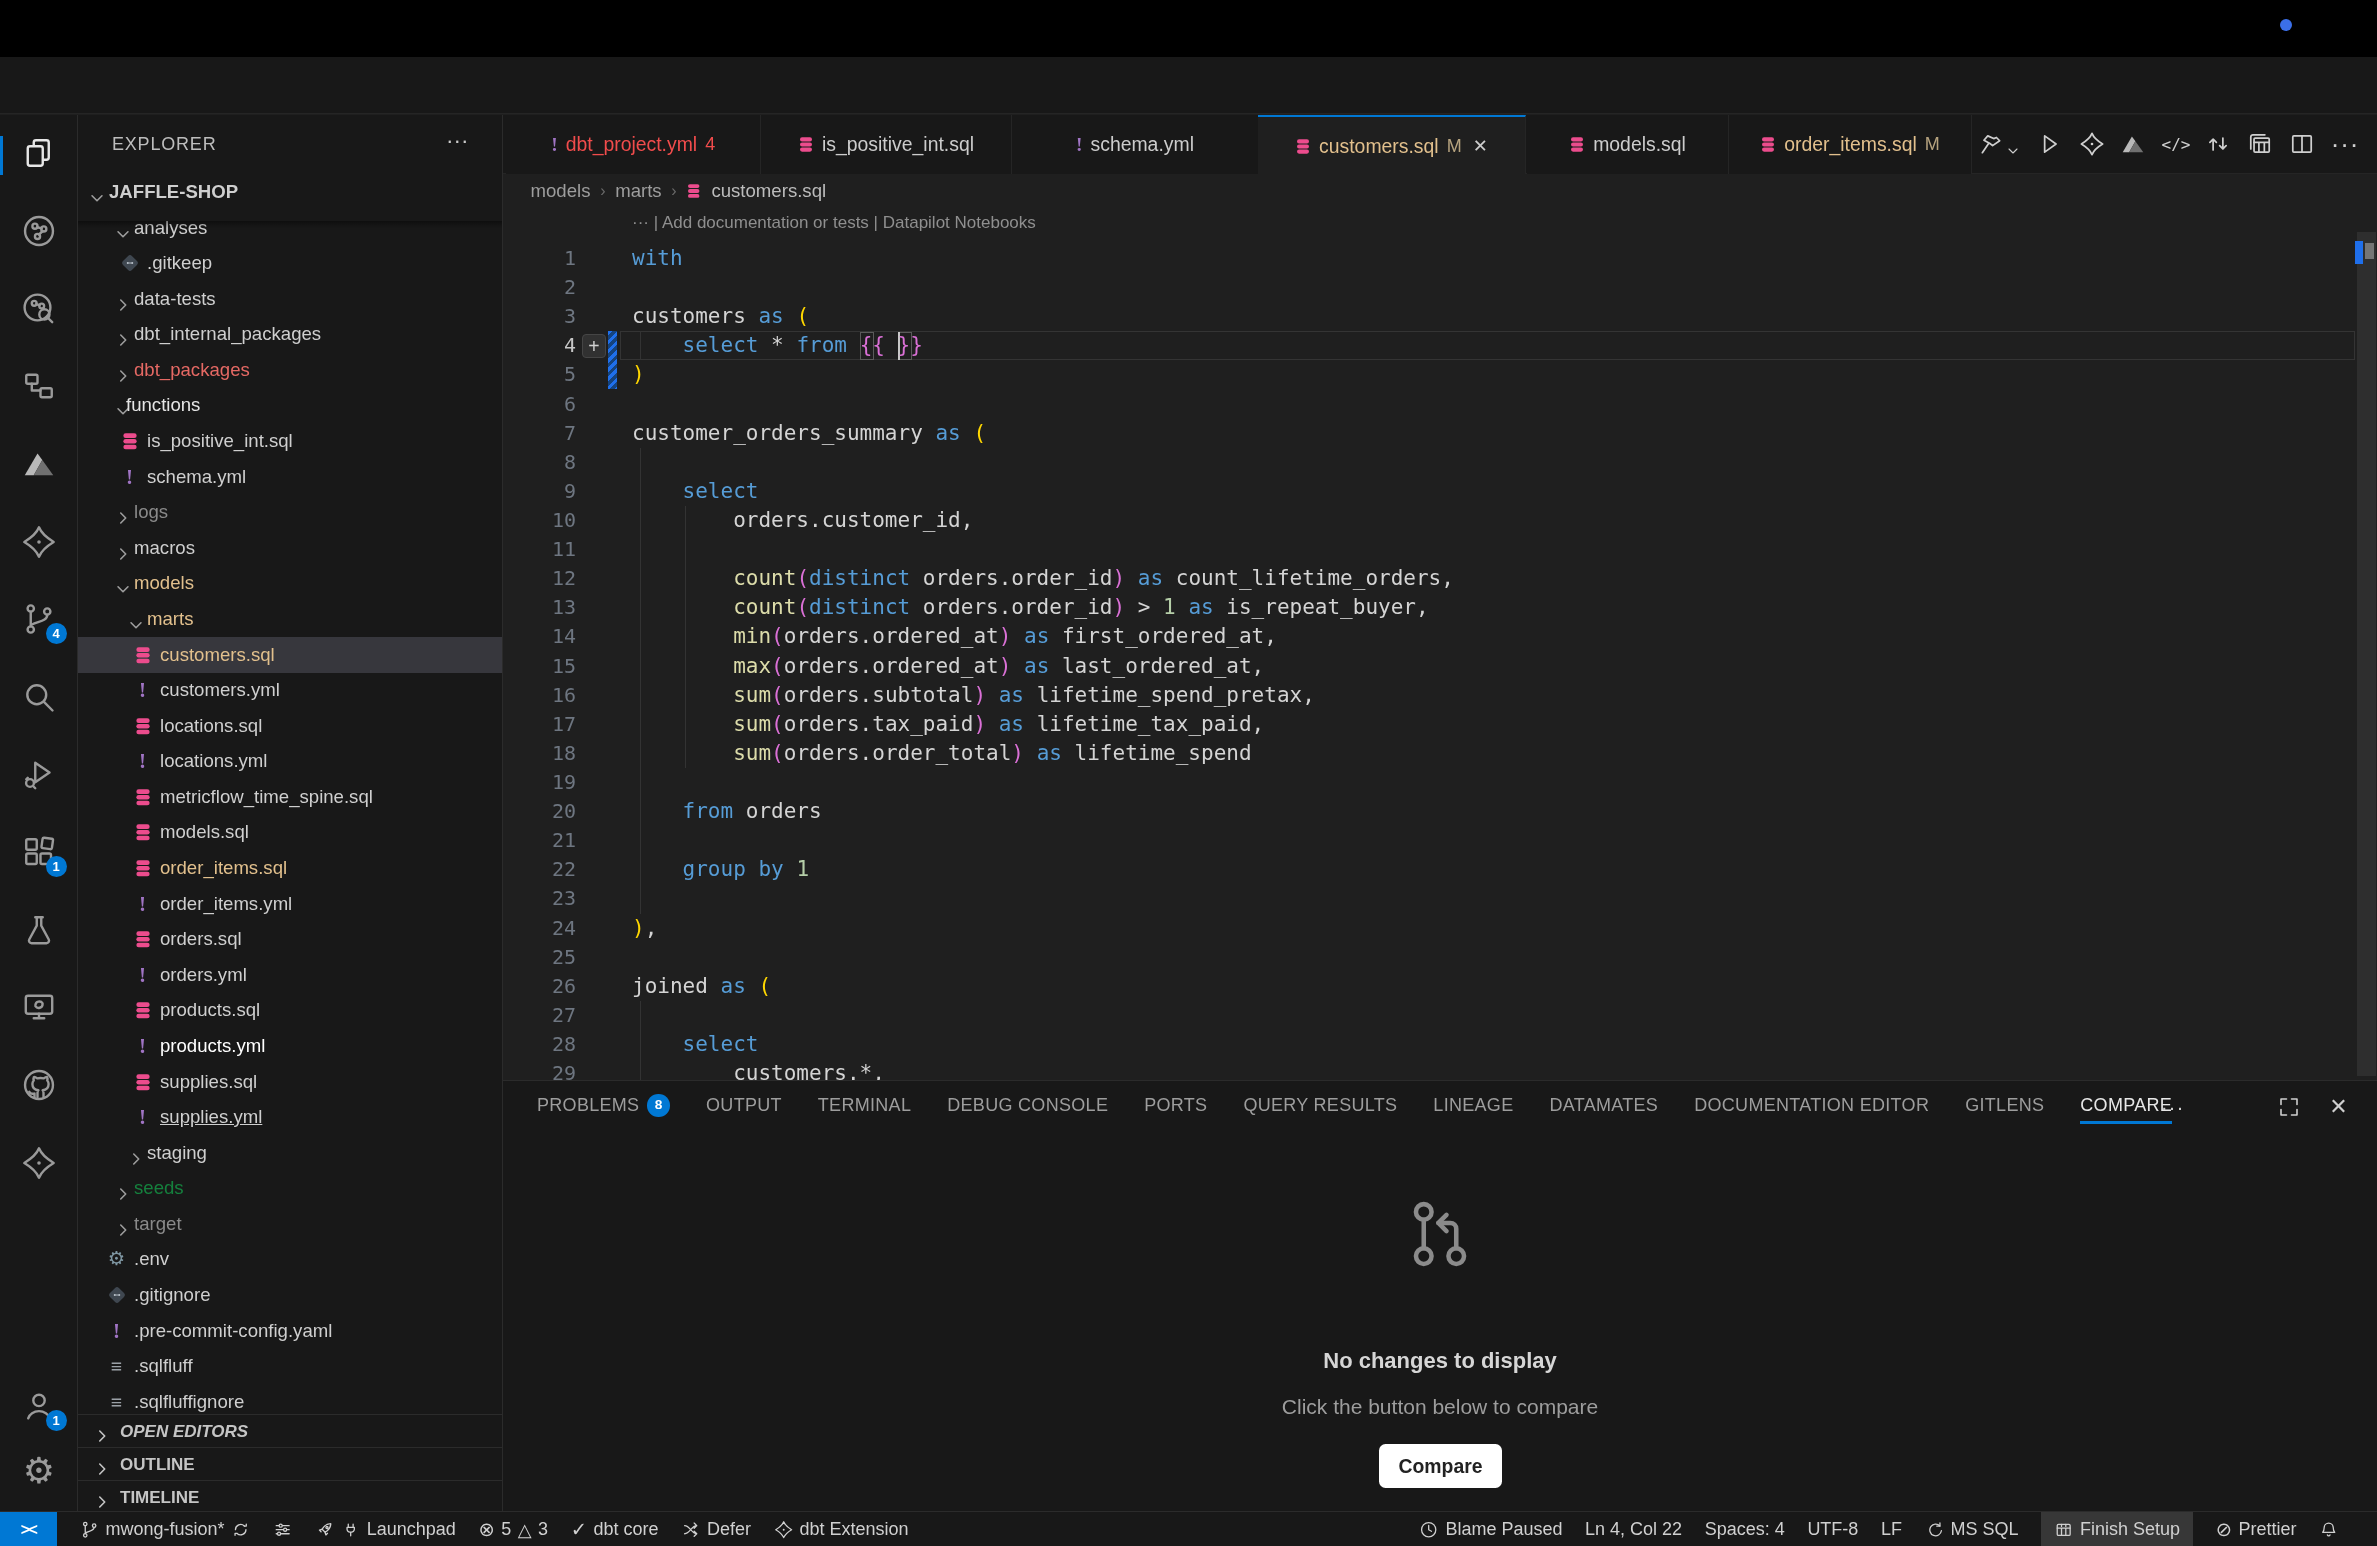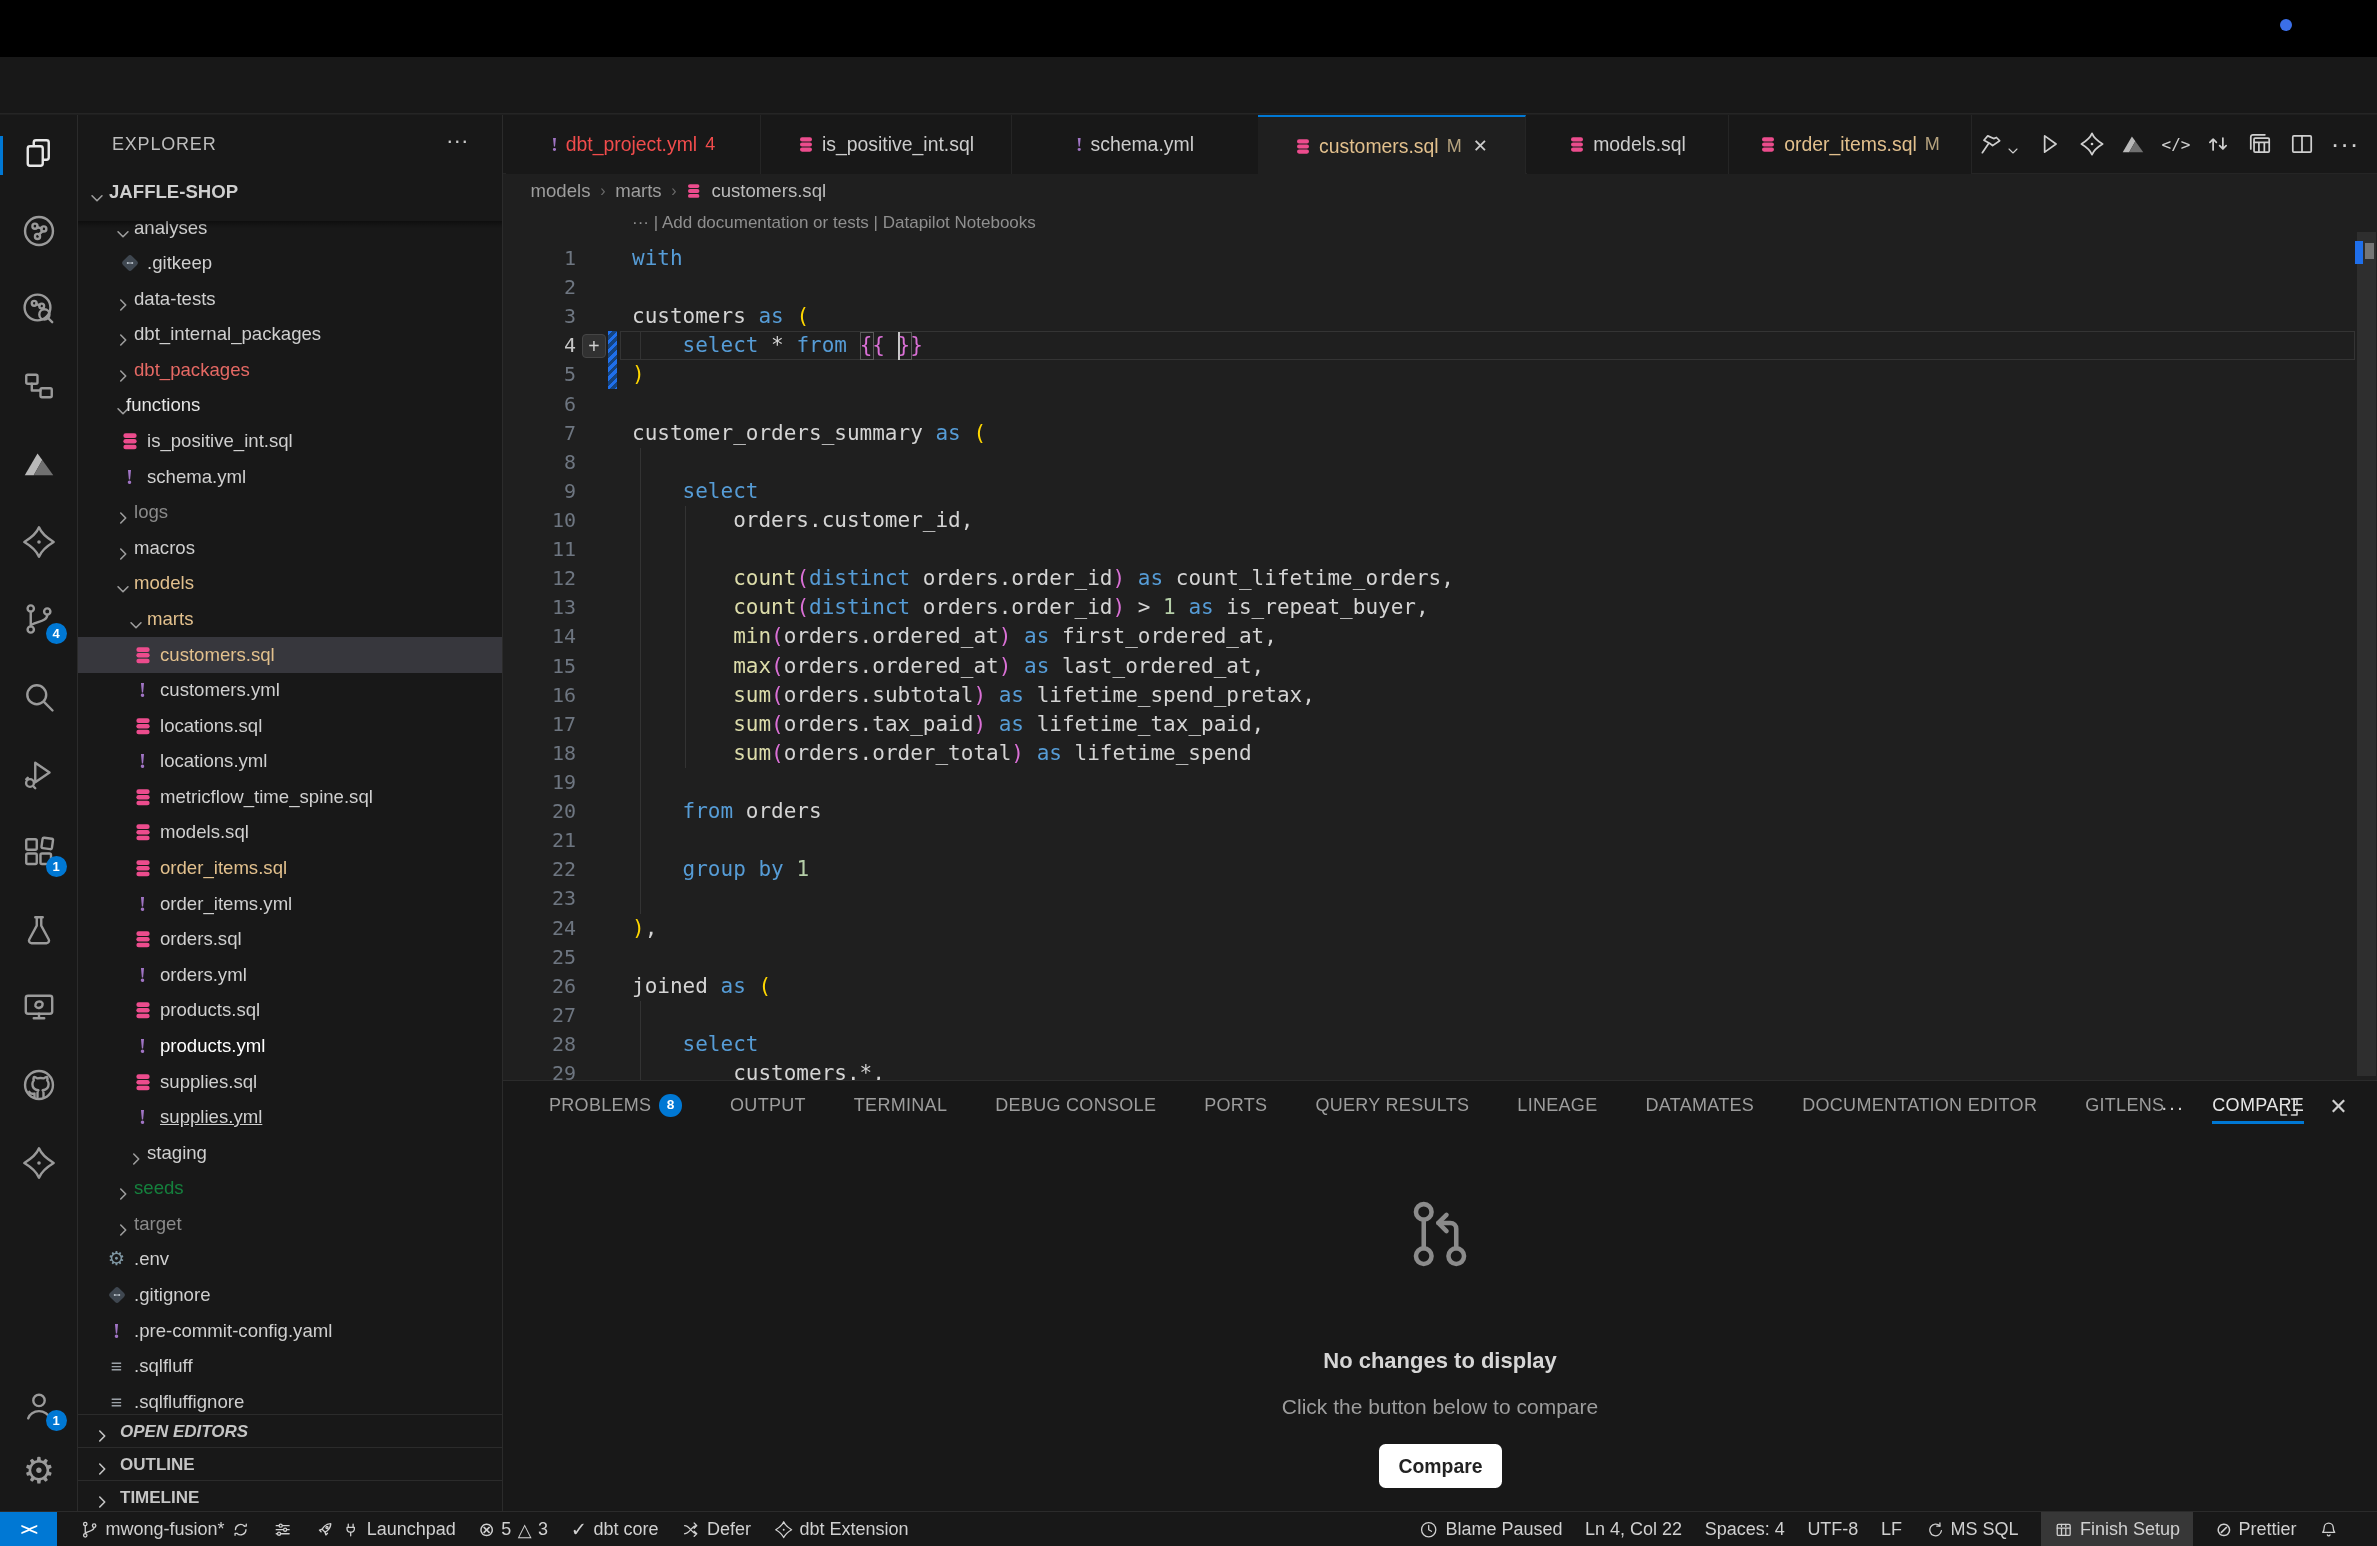--- a/index.html
+++ b/index.html
@@ -72,21 +72,21 @@
   #cursor{position:absolute;width:1.6px;height:27.5px;background:#c8c8c8;animation:blink 1s steps(1) infinite;}
   @keyframes blink{50%{opacity:0;}}
   .tk-k{color:#569cd6;} .tk-f{color:#dcdcaa;} .tk-d{color:#d4d4d4;} .tk-n{color:#b5cea8;}
   .tk-g{color:#ffd700;} .tk-p{color:#da70d6;}
   #scrollbar{left:2355px;top:208px;width:22.6px;height:872px;}
   #sb-thumb{position:absolute;left:1.6px;top:24px;width:19.4px;height:844px;background:#3a3a3a;opacity:.55;}
   #sb-bluemark{position:absolute;left:0;top:33px;width:8px;height:22.6px;background:#1f6feb;}
   #sb-graymark{position:absolute;left:9.7px;top:35px;width:9.7px;height:16px;background:#757575;}
   
   #panel{left:503px;top:1080px;width:1874px;height:431px;background:#181818;border-top:0.8px solid #2b2b2b;}
-  #panel-tabs{position:absolute;left:34px;top:0;height:49px;display:flex;align-items:center;gap:48px;margin-left:12px;}
+  #panel-tabs{position:absolute;left:34px;top:0;height:49px;display:flex;align-items:center;gap:36px;}
   .ptab{font-size:18px;color:#9d9d9d;letter-spacing:0.3px;display:flex;align-items:center;gap:8px;position:relative;height:49px;line-height:49px;}
   .ptab.active{color:#e7e7e7;}
   .ptab.active::after{content:"";position:absolute;left:0;right:0;bottom:6.5px;height:2.4px;background:#0078d4;}
   .ptab .pbadge{min-width:22.6px;height:22.6px;border-radius:11.3px;background:#0078d4;color:#fff;font-size:13.7px;
                 line-height:22.6px;text-align:center;font-weight:bold;margin-top:0px;}
   .p-ic{position:absolute;top:11.3px;width:29px;height:29px;display:flex;align-items:center;justify-content:center;color:#cfcfcf;}
   #compare-body{position:absolute;left:0;top:49px;width:1874px;height:382px;}
   #cmp-icon{position:absolute;left:898px;top:65px;color:#8b8b8b;}
   #cmp-title{position:absolute;left:0;top:218px;width:1874px;text-align:center;font-size:22px;font-weight:bold;color:#d6d6d6;}
   #cmp-sub{position:absolute;left:0;top:265px;width:1874px;text-align:center;font-size:21px;color:#9d9d9d;}

